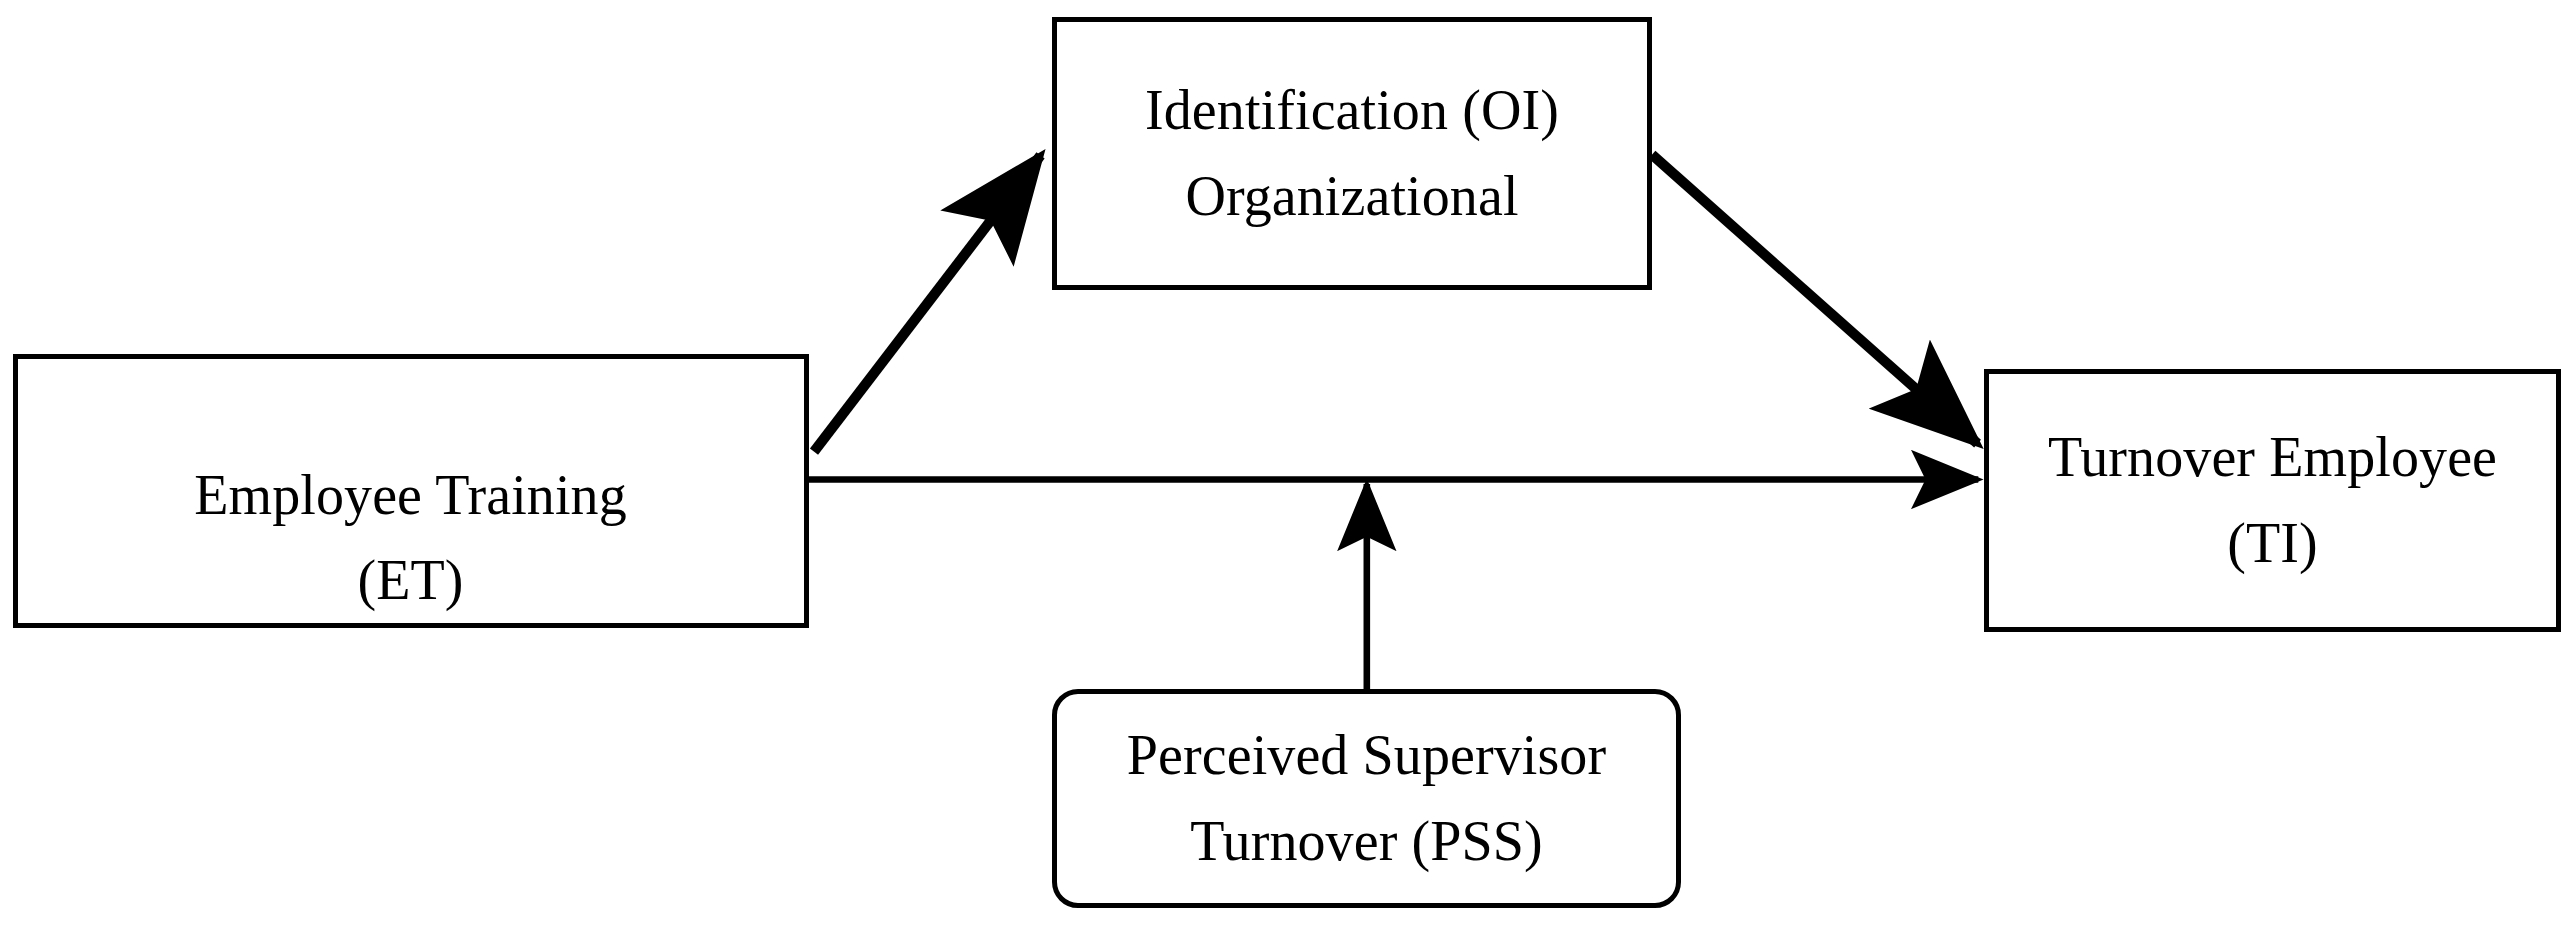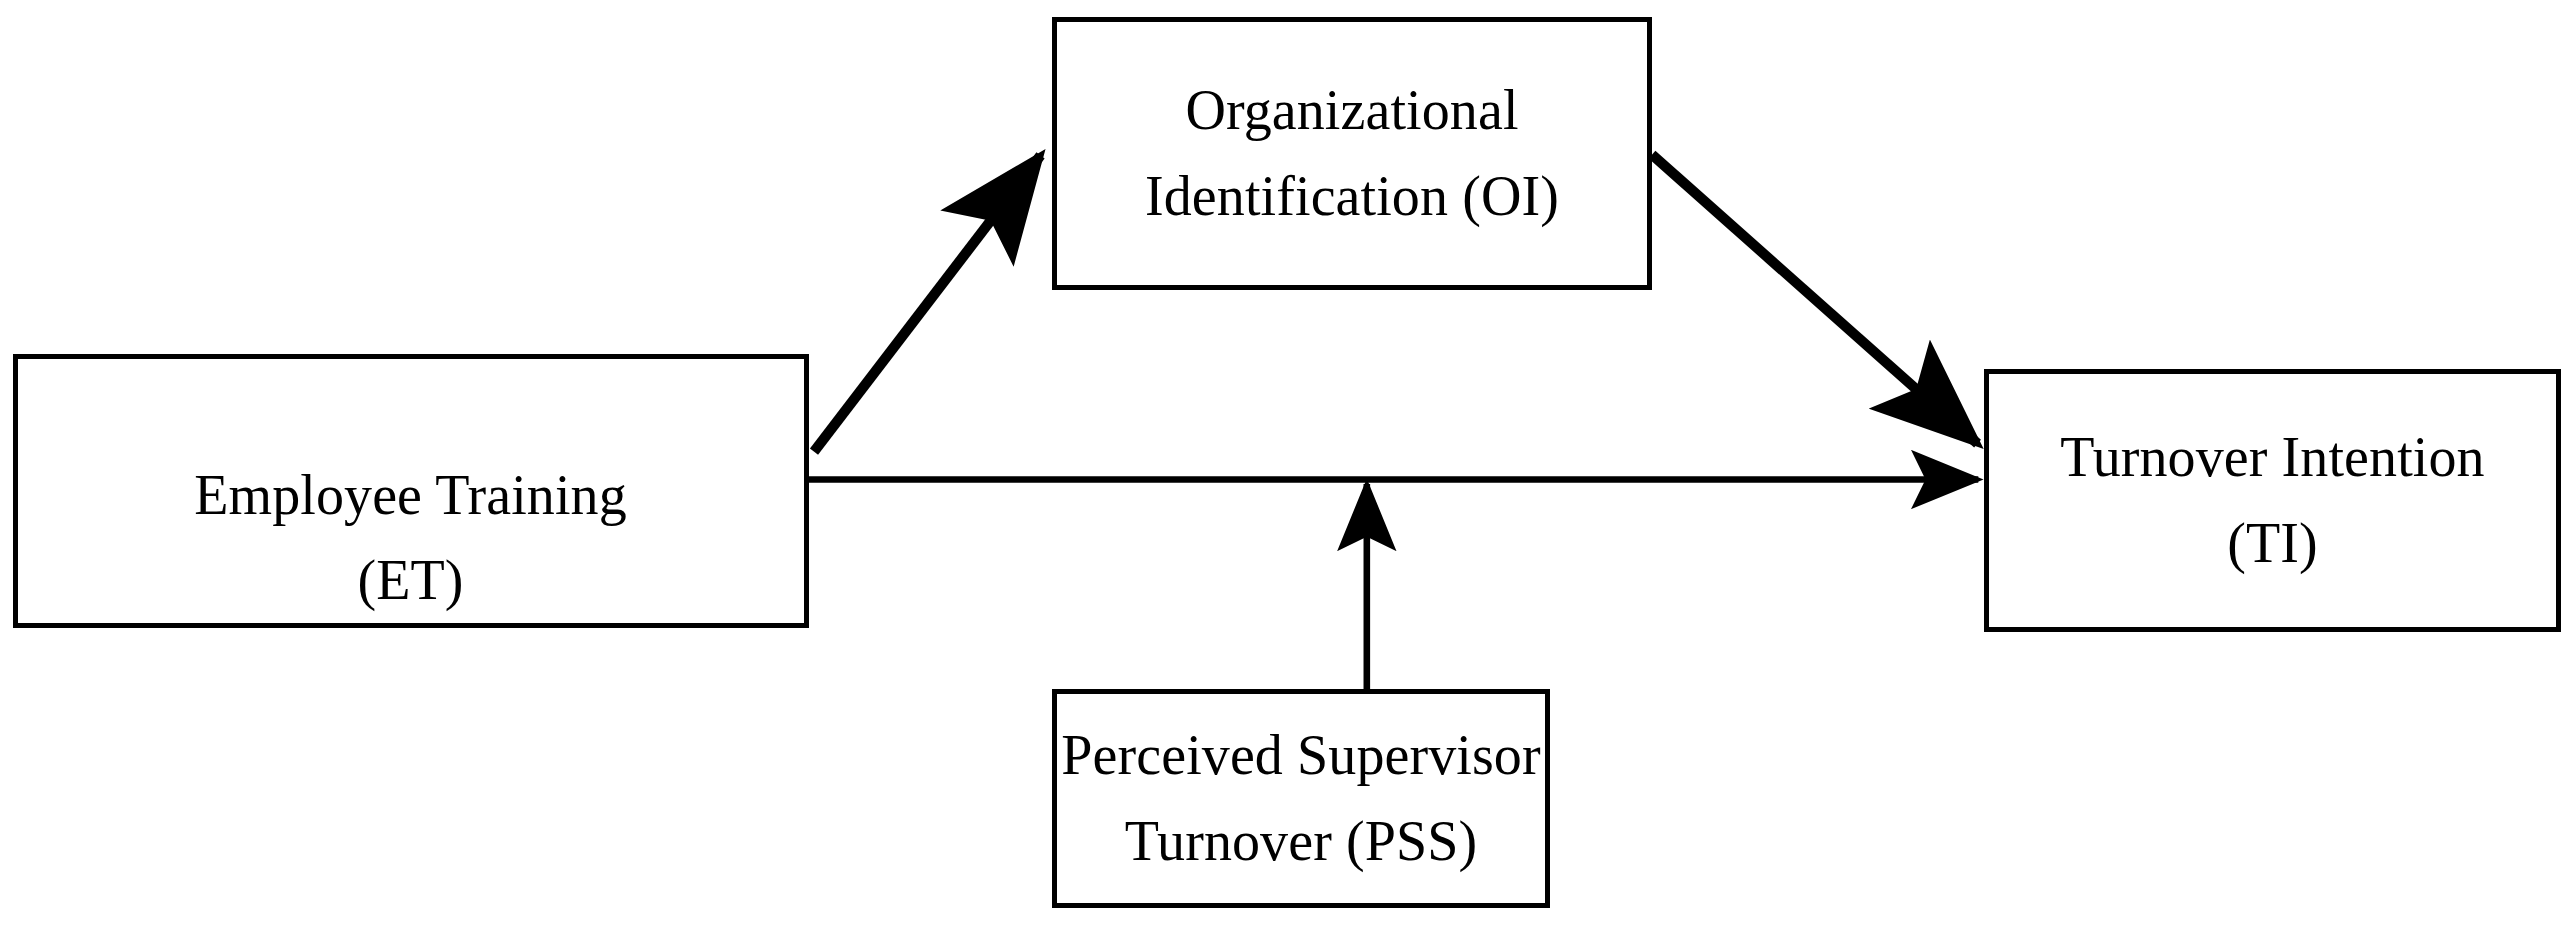--- a/index.html
+++ b/index.html
@@ -40,21 +40,21 @@
     z-index: 3;
   }
   .node-line {
     display: block;
     white-space: nowrap;
   }
   
   #node-et  { left: 12.5px;   top: 354px;  width: 796px; height: 274px; justify-content: flex-end; }
   #node-oi  { left: 1052px; top: 17px;   width: 600px;  height: 273px; }
   #node-ti  { left: 1984px; top: 369px;  width: 577px;  height: 263px; }
-  #node-pss { left: 1052px; top: 689px;  width: 498px;  height: 219px; }
+  #node-pss { left: 1052px; top: 689px;  width: 629px;  height: 219px; border-radius: 26px; }
 </style>
 </head>
 <body>
 
 <div id="canvas">
 
   <svg id="svg-layer" viewBox="0 0 3513 1263">
     <defs>
       <marker id="arrowhead" markerWidth="11" markerHeight="9" refX="10.2" refY="4.5" orient="auto" markerUnits="strokeWidth">
         <path d="M0,0 L11,4.5 L0,9 L2.2,4.5 Z" fill="#000000"></path>
@@ -69,26 +69,26 @@
 
     <line x1="1864" y1="940" x2="1864" y2="660" stroke="#000000" stroke-width="9" marker-end="url(#arrowhead)"></line>
   </svg>
 
   <div class="node-box" id="node-et">
     <span class="node-line">Employee Training</span>
     <span class="node-line">(ET)</span>
   </div>
 
   <div class="node-box" id="node-oi">
+    <span class="node-line">Identification (OI)</span>
     <span class="node-line">Organizational</span>
-    <span class="node-line">Identification (OI)</span>
   </div>
 
   <div class="node-box" id="node-ti">
-    <span class="node-line">Turnover Intention</span>
+    <span class="node-line">Turnover Employee</span>
     <span class="node-line">(TI)</span>
   </div>
 
   <div class="node-box" id="node-pss">
     <span class="node-line">Perceived Supervisor</span>
     <span class="node-line">Turnover (PSS)</span>
   </div>
 
 </div>
 

